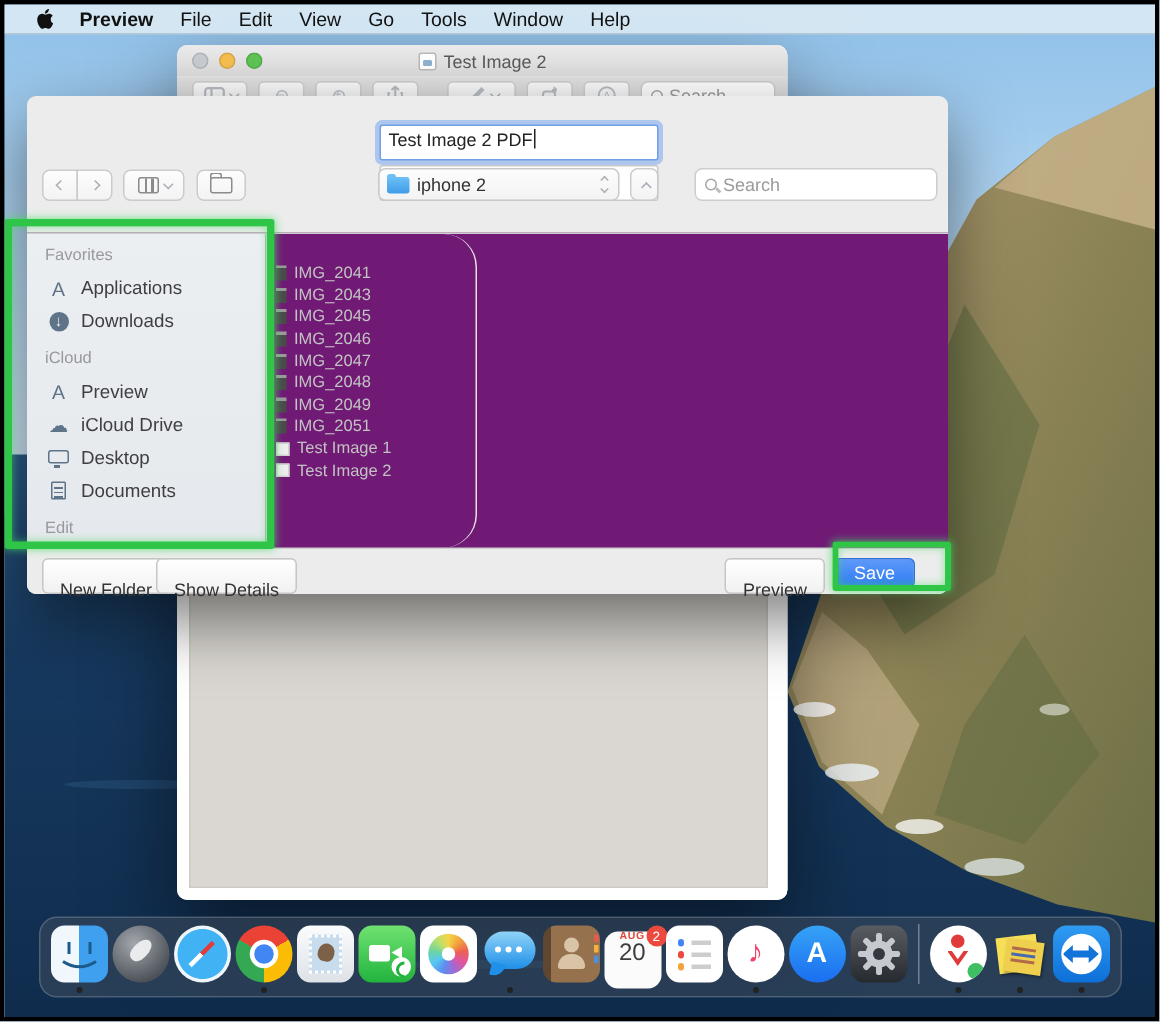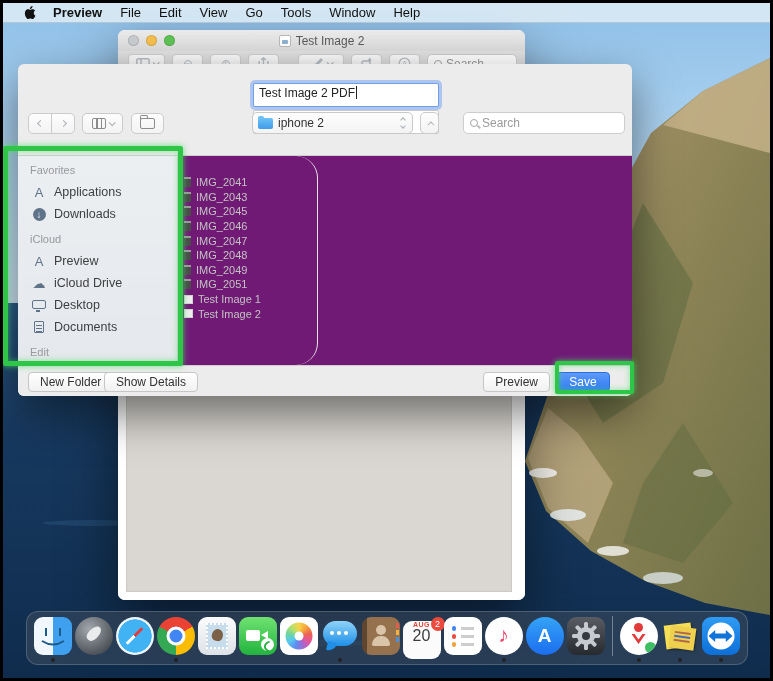--- a/index.html
+++ b/index.html
@@ -88,21 +88,21 @@
   .docicon { width:10px; height:12px; border:1.5px solid #5f7389; border-radius:1px;
     background:linear-gradient(transparent 0 3px, #5f7389 3px 4px, transparent 4px 6px, #5f7389 6px 7px, transparent 7px 9px, #5f7389 9px 10px, transparent 10px); background-size:6px 100%; background-position:1px 0; background-repeat:no-repeat; }
   .filecol { width:140px; height:100%; border-right:1px solid #e4e4e4; padding-top:19px;border-radius:22px; }
   .frow { height:14.6px; display:flex; align-items:center; gap:5px; padding-left:6px; color:#c2c2c2; font-size:11px; white-space:nowrap; }
   .t-photo { width:7px; height:10px; background:linear-gradient(#9a9a9a 0 2px, #4a4a4a 2px); flex:0 0 auto; }
   .t-doc { width:9px; height:9px; background:#ededed; border:1px solid #d2d2d2; flex:0 0 auto; }
   .emptycol { flex:1; }
 
   .sh-footer { position:absolute; left:0; bottom:0; right:0; height:29px; border-radius:0 0 6px 6px; background:#ececec; }
   .fbtn { position:absolute; top:5px; height:20px; background:linear-gradient(#ffffff,#f1f1f1); border:1px solid #c6c6c6;
-    border-radius:4px; font-size:12px; color:#333; padding:0 11px; line-height:18px; }
+    border-radius:4px; font-size:12px; color:#333; padding:11px 11px; line-height:18px; }
   .fbtn.save { color:#fff; border:1px solid #2a6fe0; background:linear-gradient(#5d99f8,#2f7af5); }
 
   
   .gbox { position:absolute; z-index:3; border:5px solid #2fc547; border-radius:2px;
     box-shadow:0 0 6px rgba(70,220,100,.8), inset 0 0 6px rgba(70,220,100,.6); }
   .gbox.save { border-width:4px; }
 
   
   .dock { position:absolute; left:50%; transform:translateX(-50%); bottom:13px; z-index:5;
     background:rgba(62,76,95,.55); border:1px solid rgba(255,255,255,.18); border-radius:12px;

